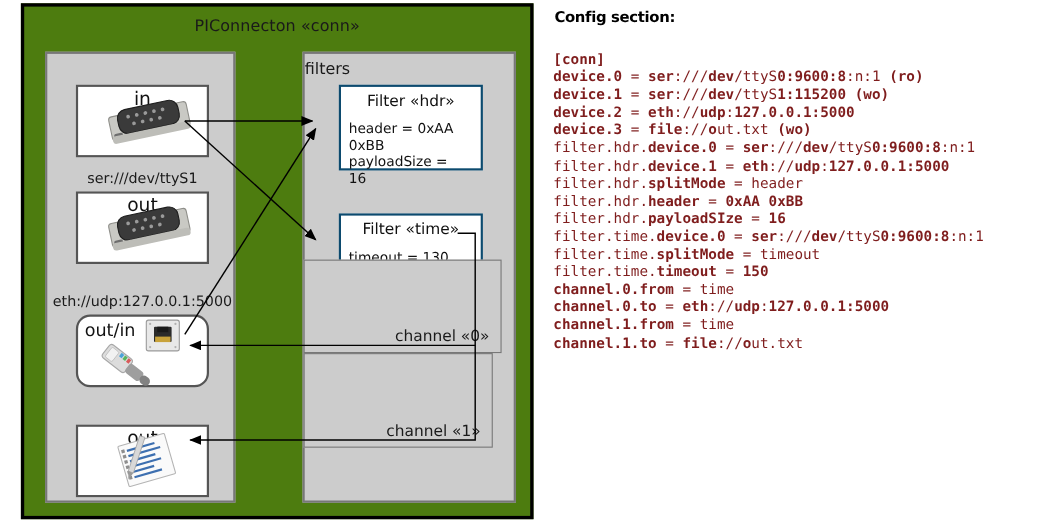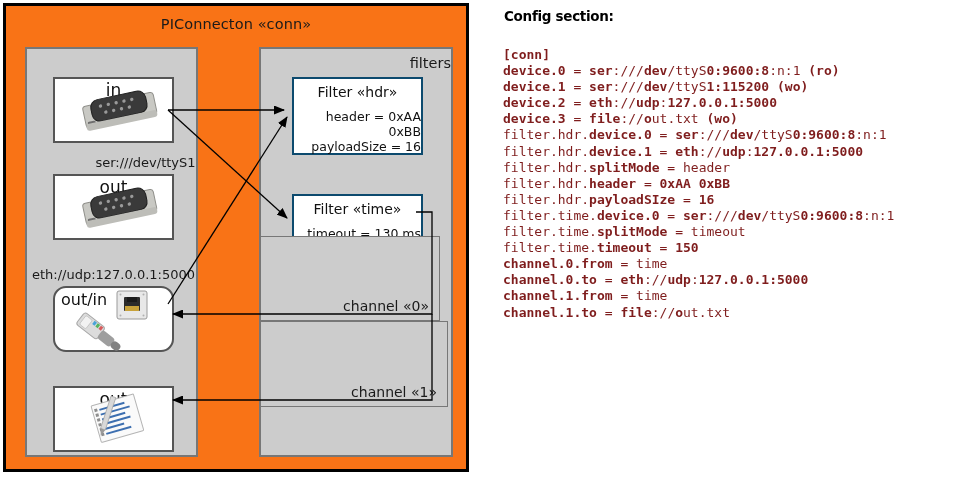--- a/index.html
+++ b/index.html
@@ -17,23 +17,23 @@
 
   
   #diagram {
     position: absolute;
     left: 0; top: 0;
     width: 478px; height: 484px;
   }
 
   .outer-frame {
     position: absolute;
-    left: 3px; top: 3px;
+    left: 19px; top: 3px;
     width: 466px; height: 469px;
-    background: #f97316;
+    background: #4d7c0f;
     border: 3px solid #000000;
     box-sizing: border-box;
   }
 
   .diagram-title {
     position: absolute;
     left: 0; top: 10px;
     width: 100%;
     text-align: center;
     font-size: 14.5px;
@@ -47,21 +47,21 @@
     border: 2px solid #777777;
     box-sizing: border-box;
   }
   .panel-devices { left: 19px; top: 41px; width: 173px; height: 410px; }
   .panel-filters { left: 253px; top: 41px; width: 194px; height: 410px; }
 
   .panel-title {
     position: absolute;
     left: 0; top: 6px;
     width: 100%;
-    text-align: right;
+    text-align: left;
     font-size: 14.5px;
     color: #1a1a1a;
   }
 
   
   .dev-label {
     position: absolute;
     width: 173px;
     text-align: center;
     font-size: 13px;
@@ -110,23 +110,22 @@
   }
   .filter-box .fb-title {
     text-align: center;
     font-size: 14px;
     color: #111111;
     margin-top: 5px;
   }
   .filter-box .fb-props {
     font-size: 12.5px;
     color: #111111;
-    margin: 9px 0 7px 7px;
+    margin: 9px 12px 7px 7px;
     line-height: 15px;
-    text-align: right;
   }
 
   
   .chan-block {
     position: absolute;
     background: #cccccc;
     border: 1px solid #777777;
     box-sizing: border-box;
   }
   .chan-label {
@@ -200,21 +199,21 @@
                 <circle cx="38" cy="16" r="1.7"></circle>
                   <circle cx="46" cy="16" r="1.7"></circle>
               </g>
               <rect x="2" y="22" width="8" height="6" rx="1.5" fill="#6e6e6e"></rect>
               <rect x="0" y="24" width="72" height="7" rx="3" fill="#bdbdb8"></rect>
             </g>
           </svg>
         </span>
       </div>
 
-      <div class="dev-label" style="top:106px;padding-left:32px;">ser:///dev/ttyS1</div>
+      <div class="dev-label" style="top:106px;">ser:///dev/ttyS1</div>
       <div class="dev-box" style="top:125px;">
         <span class="dir">out</span>
         <span class="icon-holder">
           <svg width="121" height="66" viewBox="0 0 121 66">
             <g transform="translate(26,22) rotate(-12)">
               <rect x="0" y="6" width="72" height="22" rx="3" fill="#c9c9c4" stroke="#8f8f8a" stroke-width="1"></rect>
               <rect x="8" y="2" width="56" height="22" rx="8" fill="#3a3a3a" stroke="#1e1e1e" stroke-width="1"></rect>
               <g fill="#9a9a9a">
                 <circle cx="18" cy="9" r="1.7"></circle>
                   <circle cx="26" cy="9" r="1.7"></circle>
@@ -307,21 +306,21 @@
         <div class="fb-title">Filter «time»</div>
         <div class="fb-props">
           <div>timeout = 130 ms</div>
         </div>
       </div>
 
       <div class="chan-block" style="left:-1px; top:187px; width:180px; height:85px;">
         <div class="chan-label" style="bottom:6px;margin-top:37px;">channel «0»</div>
       </div>
 
-      <div class="chan-block" style="left:-1px; top:272px; width:188px; height:86px;">
+      <div class="chan-block" style="left:-1px; top:272px; width:172px; height:86px;">
         <div class="chan-label" style="bottom:6px;">channel «1»</div>
       </div>
     </div>
   </div>
 
   <svg class="overlay">
     <defs>
       <marker id="ah" markerWidth="11" markerHeight="9" refX="10" refY="4.5" orient="auto" markerUnits="userSpaceOnUse">
         <path d="M0,0 L11,4.5 L0,9 z" fill="#000000"></path>
       </marker>

